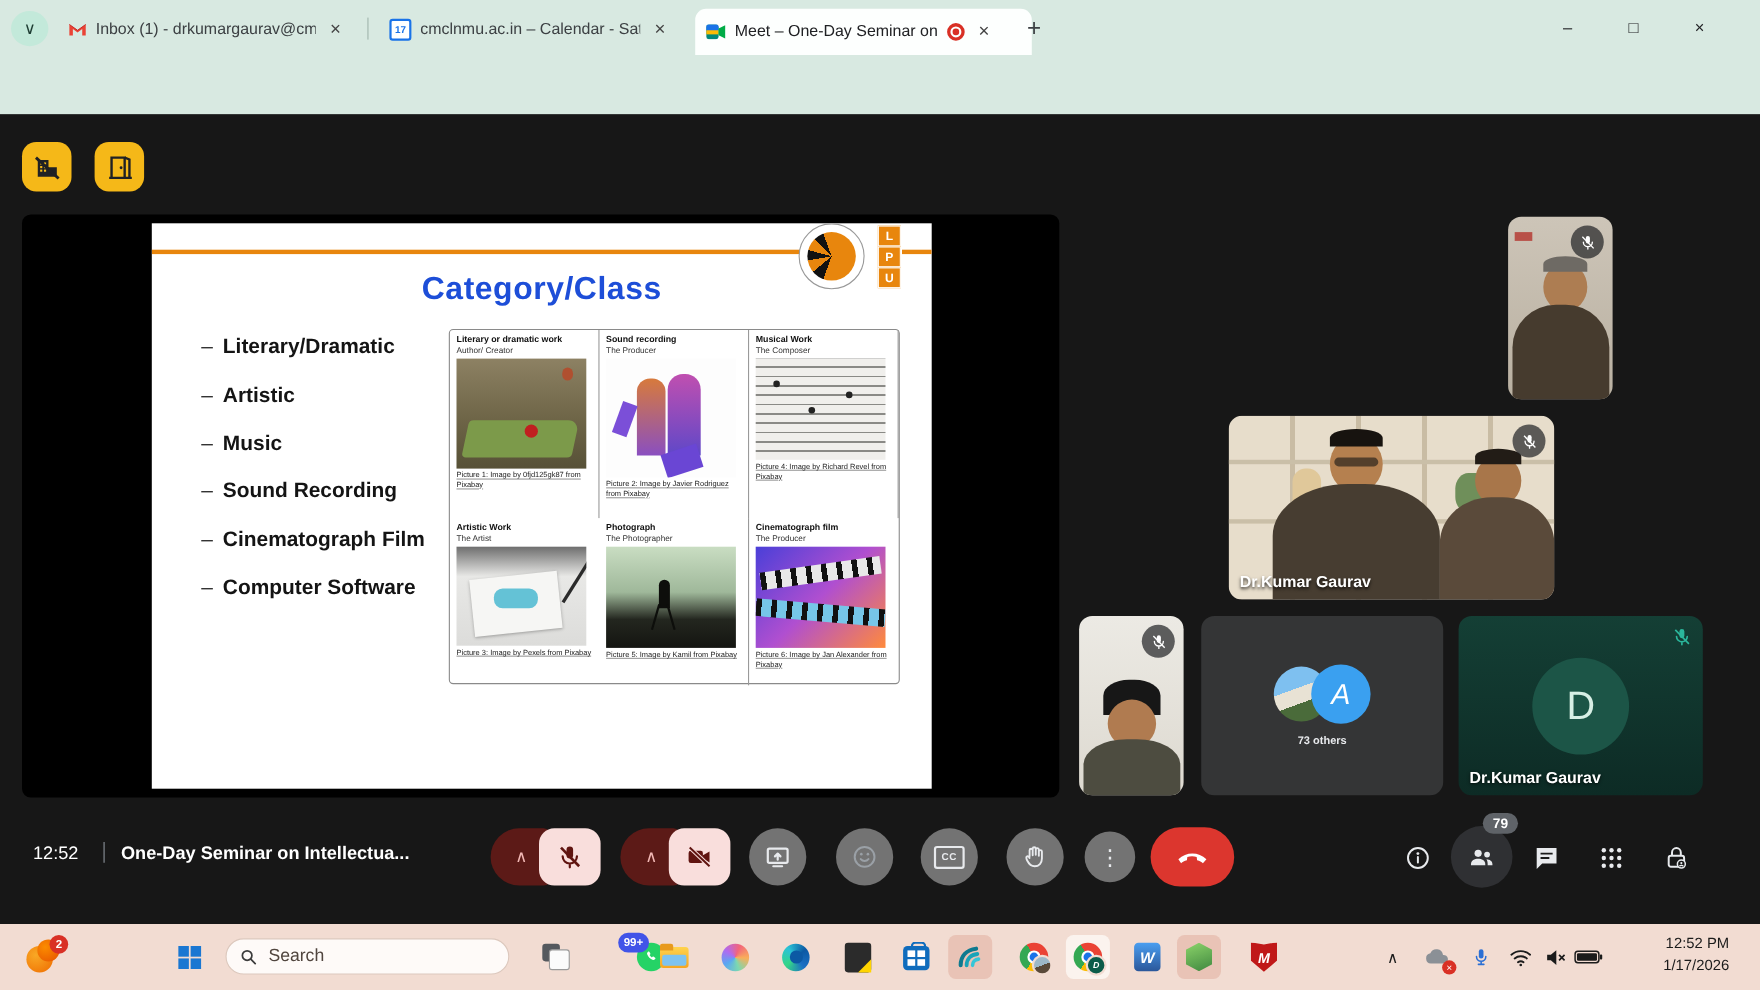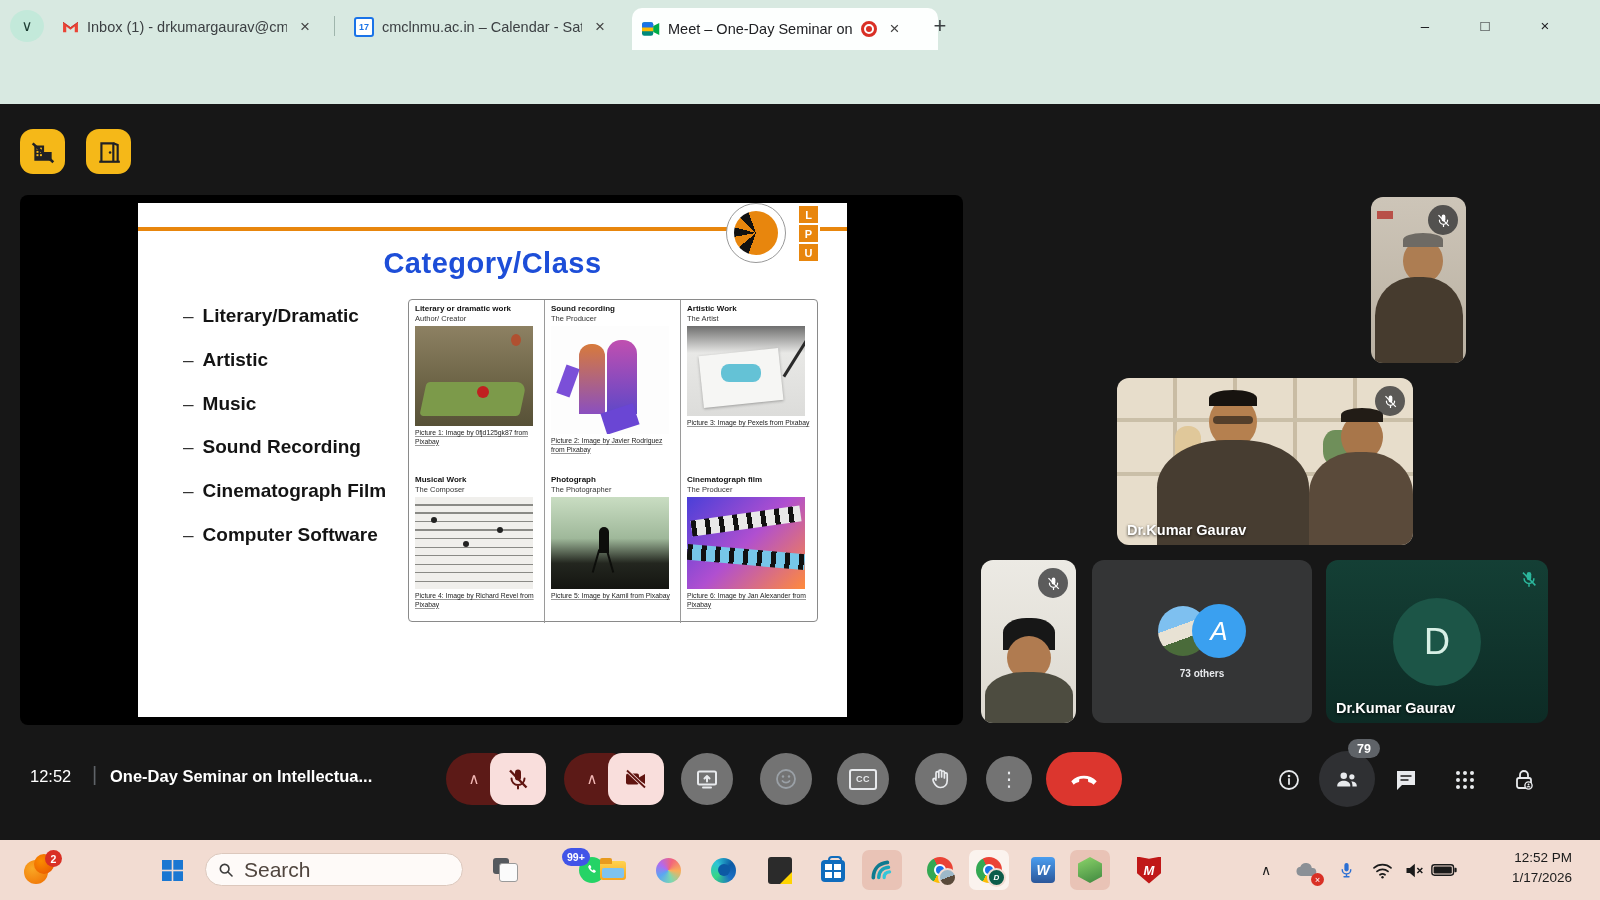--- a/index.html
+++ b/index.html
@@ -95,21 +95,21 @@
   #ccbox{width:24px;height:17px;border:2px solid #e8eaed;border-radius:3px;color:#e8eaed;
     font-size:9px;font-weight:700;letter-spacing:.5px;}
 
   
   #taskbar{position:absolute;left:0;top:840px;width:1600px;height:60px;background:#f2dcd2;}
   .tbi{position:absolute;top:14px;width:32px;height:32px;}
   .hl{position:absolute;top:10px;width:40px;height:40px;border-radius:7px;background:#e9c3b6;}
   .hl.light{background:#fbf3ee;}
   #searchpill{position:absolute;left:205px;top:13px;width:258px;height:33px;border-radius:17px;background:#fefaf8;
     border:1px solid #dcc8bd;display:flex;align-items:center;gap:10px;padding-left:12px;box-sizing:border-box;}
-  #searchtext{color:#50453e;font-size:21px;}
+  #searchtext{color:#50453e;font-size:16px;}
   .badge{position:absolute;border-radius:9px;background:#d93025;color:#fff;font-weight:700;
     display:flex;align-items:center;justify-content:center;}
   #clockblk{position:absolute;right:28px;top:8px;text-align:right;color:#1b1b1b;font-size:13.5px;line-height:20px;}
   .chrome{width:26px;height:26px;border-radius:50%;position:relative;
     background:conic-gradient(from -30deg,#ea4335 0 120deg,#fbbc04 120deg 240deg,#34a853 240deg 360deg);}
   .chrome .cwhite{position:absolute;left:7px;top:7px;width:12px;height:12px;border-radius:50%;background:#fff;}
   .chrome .cblue{position:absolute;left:9px;top:9px;width:8px;height:8px;border-radius:50%;background:#1a73e8;}
   .miniav{position:absolute;right:-4px;bottom:-4px;width:15px;height:15px;border-radius:50%;border:2px solid #f2dcd2;}
 </style>
 </head>
@@ -273,39 +273,39 @@
             <div class="ghead">Sound recording</div>
             <div class="gsub">The Producer</div>
             <div class="gimg" style="height:108px;background:#fdfdfd;">
               <i style="position:absolute;left:28px;top:18px;width:26px;height:70px;border-radius:12px 12px 0 0;background:linear-gradient(180deg,#d77a3c,#8a4fc0);display:block;"></i>
               <i style="position:absolute;left:56px;top:14px;width:30px;height:74px;border-radius:14px 14px 0 0;background:linear-gradient(180deg,#c04fb0,#5f48c8);display:block;"></i>
               <i style="position:absolute;left:10px;top:40px;width:14px;height:30px;background:#7b4fd8;transform:rotate(20deg);display:block;"></i>
               <i style="position:absolute;left:52px;bottom:4px;width:34px;height:22px;background:#6a46d4;transform:rotate(-18deg);display:block;"></i>
             </div>
             <div class="gcap">Picture 2: Image by Javier Rodriguez from Pixabay</div>
           </div>
+          <div class="gcell bR">
+            <div class="ghead">Musical Work</div>
+            <div class="gsub">The Composer</div>
+            <div class="gimg" style="height:92px;background:repeating-linear-gradient(180deg,#f0efec 0 7px,#8a8a86 7px 8.5px);">
+              <i style="position:absolute;left:16px;top:20px;width:6px;height:6px;border-radius:50%;background:#222;display:block;"></i>
+              <i style="position:absolute;left:48px;top:44px;width:6px;height:6px;border-radius:50%;background:#222;display:block;"></i>
+              <i style="position:absolute;left:82px;top:30px;width:6px;height:6px;border-radius:50%;background:#222;display:block;"></i>
+            </div>
+            <div class="gcap">Picture 4: Image by Richard Revel from Pixabay</div>
+          </div>
           <div class="gcell">
             <div class="ghead">Artistic Work</div>
             <div class="gsub">The Artist</div>
             <div class="gimg" style="height:90px;background:linear-gradient(180deg,#6e6e6e 0%,#e8e8e6 30%,#dcdcda 100%);">
               <i style="position:absolute;left:14px;top:26px;width:80px;height:52px;background:#f6f6f4;transform:rotate(-6deg);box-shadow:0 1px 3px rgba(0,0,0,.3);display:block;"></i>
               <i style="position:absolute;left:34px;top:38px;width:40px;height:18px;border-radius:8px;background:#64c2d6;display:block;"></i>
               <i style="position:absolute;right:8px;top:10px;width:3px;height:44px;background:#2a2a2a;transform:rotate(32deg);display:block;"></i>
             </div>
             <div class="gcap">Picture 3: Image by Pexels from Pixabay</div>
-          </div>
-          <div class="gcell bR">
-            <div class="ghead">Musical Work</div>
-            <div class="gsub">The Composer</div>
-            <div class="gimg" style="height:92px;background:repeating-linear-gradient(180deg,#f0efec 0 7px,#8a8a86 7px 8.5px);">
-              <i style="position:absolute;left:16px;top:20px;width:6px;height:6px;border-radius:50%;background:#222;display:block;"></i>
-              <i style="position:absolute;left:48px;top:44px;width:6px;height:6px;border-radius:50%;background:#222;display:block;"></i>
-              <i style="position:absolute;left:82px;top:30px;width:6px;height:6px;border-radius:50%;background:#222;display:block;"></i>
-            </div>
-            <div class="gcap">Picture 4: Image by Richard Revel from Pixabay</div>
           </div>
           <div class="gcell bR">
             <div class="ghead">Photograph</div>
             <div class="gsub">The Photographer</div>
             <div class="gimg" style="height:92px;background:linear-gradient(180deg,#c9ddc2 0%,#9fb89a 45%,#23261f 72%,#141511 100%);">
               <i style="position:absolute;left:48px;top:30px;width:10px;height:26px;border-radius:5px 5px 0 0;background:#0d0e0b;display:block;"></i>
               <i style="position:absolute;left:44px;top:52px;width:2px;height:24px;background:#0d0e0b;transform:rotate(16deg);display:block;"></i>
               <i style="position:absolute;left:58px;top:52px;width:2px;height:24px;background:#0d0e0b;transform:rotate(-16deg);display:block;"></i>
             </div>
             <div class="gcap">Picture 5: Image by Kamil from Pixabay</div>

